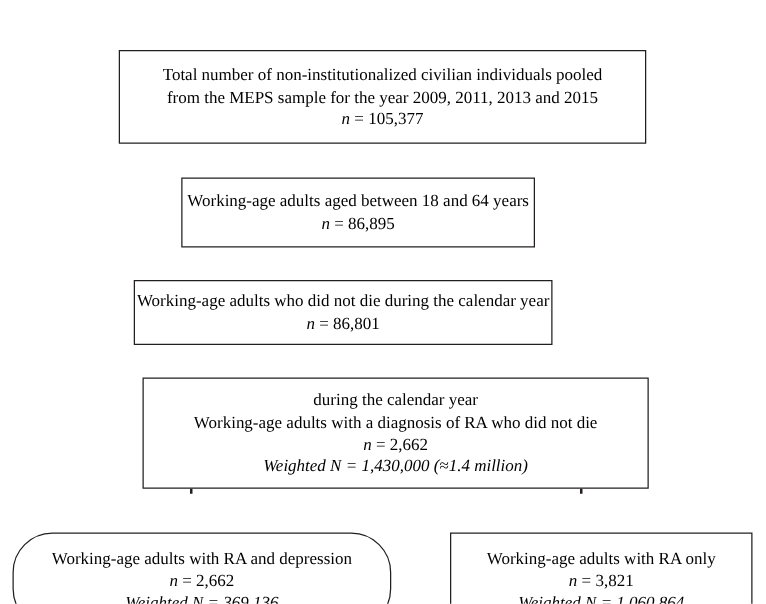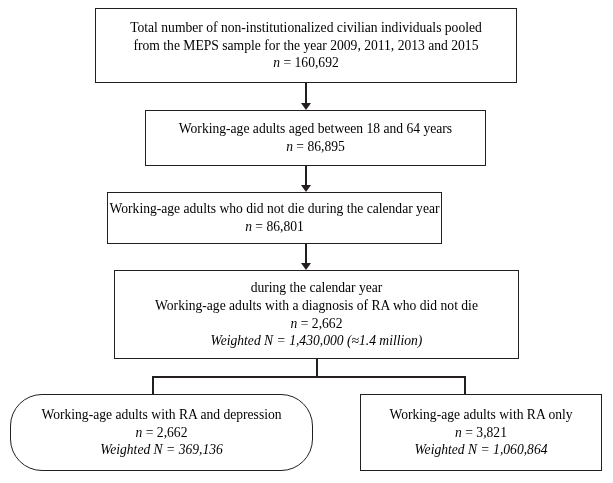--- a/index.html
+++ b/index.html
@@ -26,20 +26,21 @@
     background: #ffffff;
     display: flex;
     flex-direction: column;
     align-items: center;
     justify-content: center;
     text-align: center;
     line-height: 1.30;
     font-size: 13.6px;
     padding: 2px 4px;
     z-index: 2;
+    margin-top: 32px;
   }
   .line {
     position: absolute;
     background: #231f20;
     z-index: 1;
   }
   .vline { width: 1.6px; }
   .hline { height: 1.6px; }
   .arrow-head {
     position: absolute;
@@ -49,35 +50,35 @@
     border-right: 5px solid transparent;
     border-top: 7px solid #231f20;
     z-index: 1;
   }
   .ital { font-style: italic; }
   .nvar { font-style: italic; }
   .ln { display: block; white-space: nowrap; }
 
   
   #box-total      { left: 95px;  top: 8px;   width: 422px; height: 75px; }
-  #box-working    { left: 145px; top: 110px; width: 341px; height: 56px; text-align: right; }
+  #box-working    { left: 145px; top: 110px; width: 283px; height: 56px; text-align: right; }
   #box-notdie     { left: 107px; top: 192px; width: 335px; height: 52px; }
   #box-ra         { left: 114px; top: 270px; width: 405px; height: 89px; }
   #box-depression { left: 10px;  top: 394px; width: 303px; height: 77px; border-radius: 32px; }
   #box-raonly     { left: 360px; top: 394px; width: 242px; height: 77px; align-items: center; }
 </style>
 </head>
 <body>
 
 <div id="flow">
 
   <div class="box" id="box-total">
     <span class="ln">Total number of non-institutionalized civilian individuals pooled</span>
     <span class="ln">from the MEPS sample for the year 2009, 2011, 2013 and 2015</span>
-    <span class="ln"><span class="nvar">n</span>&nbsp;<span>=</span>&nbsp;<span>160,692</span></span>
+    <span class="ln"><span class="nvar">n</span>&nbsp;<span>=</span>&nbsp;<span>105,377</span></span>
   </div>
 
   <div class="line vline" style="left:305px; top:83px; height:21px;"></div>
   <div class="arrow-head" style="left:301px; top:103px;"></div>
 
   <div class="box" id="box-working">
     <span class="ln">Working-age adults aged between 18 and 64 years</span>
     <span class="ln"><span class="nvar">n</span>&nbsp;<span>=</span>&nbsp;<span>86,895</span></span>
   </div>
 

